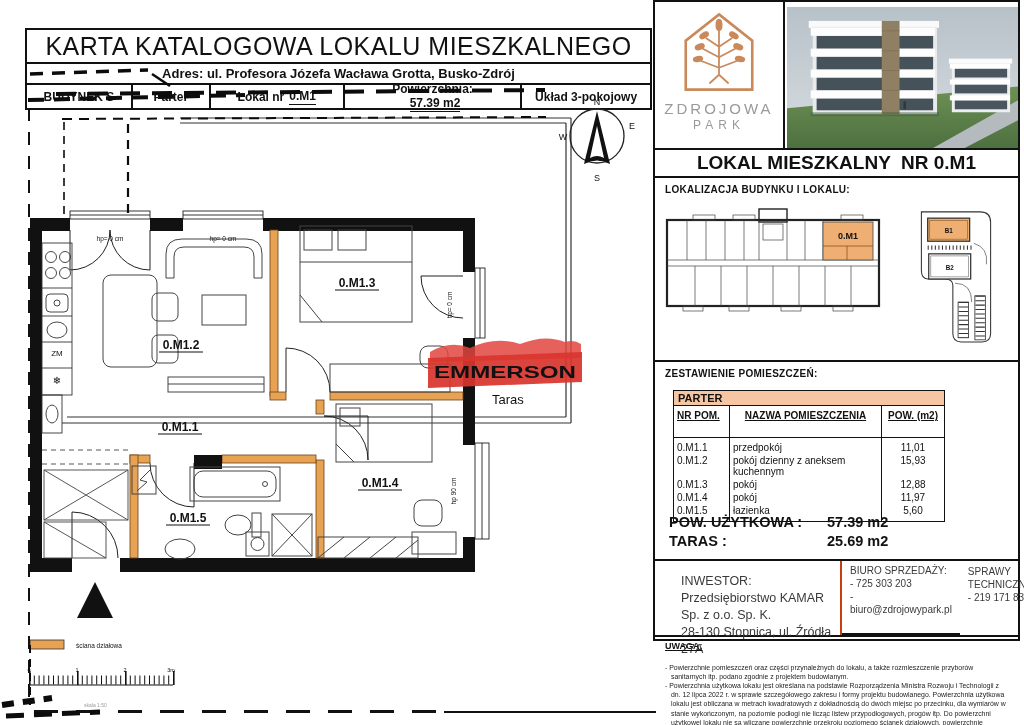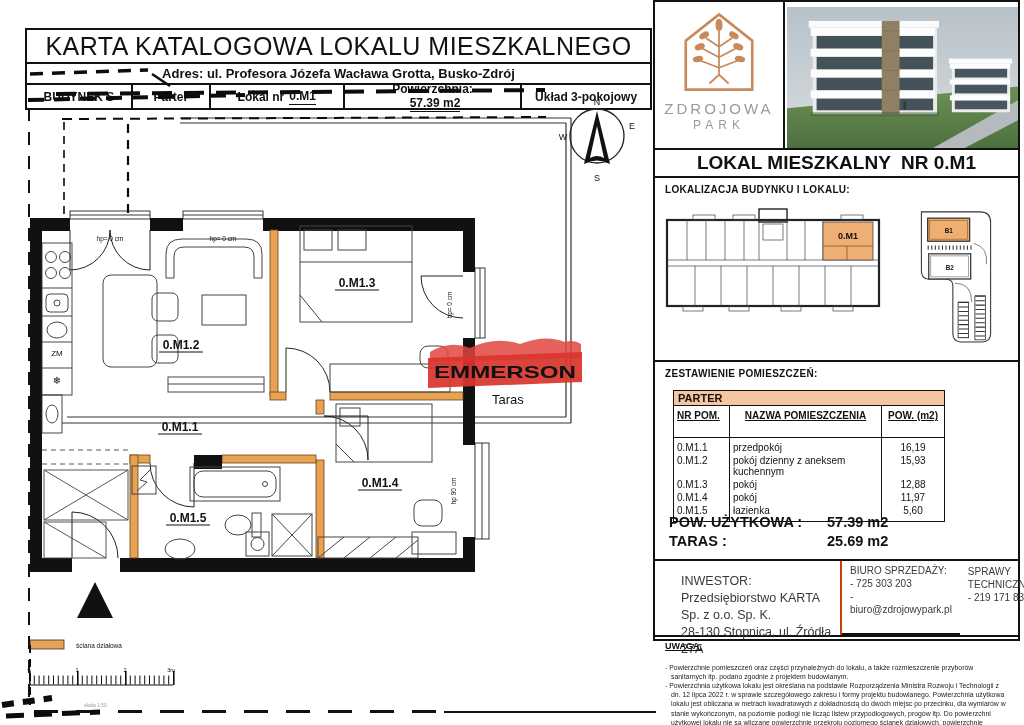--- a/index.html
+++ b/index.html
@@ -426,21 +426,21 @@
       <div class="sec-label">ZESTAWIENIE POMIESZCZEŃ:</div>
       <div class="room-table">
         <div class="banner">PARTER</div>
         <div class="tgrid">
           <div class="th c">NR POM.</div>
           <div class="th c mid">NAZWA POMIESZCZENIA</div>
           <div class="th right">POW. (m2)</div>
 
           <div class="td c tbody-pad">0.M1.1</div>
           <div class="td c tbody-pad">przedpokój</div>
-          <div class="td num tbody-pad">16,19</div>
+          <div class="td num tbody-pad">11,01</div>
 
           <div class="td c">0.M1.2</div>
           <div class="td c">pokój dzienny z aneksem kuchennym</div>
           <div class="td num">15,93</div>
 
           <div class="td c">0.M1.3</div>
           <div class="td c">pokój</div>
           <div class="td num">12,88</div>
 
           <div class="td c">0.M1.4</div>
@@ -460,21 +460,21 @@
         <div class="row">
             <span class="lab">TARAS :</span>
             <span>25.69 m2</span>
           </div>
       </div>
     </div>
 
     <div class="contact-section">
       <div class="investor">
         <div>INWESTOR:</div>
-        <div>Przedsiębiorstwo KARTA Sp. z o.o. Sp. K.</div>
+        <div>Przedsiębiorstwo KAMAR Sp. z o.o. Sp. K.</div>
         <div>28-130 Stopnica, ul. Źródła 27A</div>
       </div>
       <div class="contact-right">
         <div class="sales">
           <div>BIURO SPRZEDAŻY:</div>
           <div>- 725 303 203</div>
           <div>- biuro@zdrojowypark.pl</div>
         </div>
         <div class="tech">
           <div>SPRAWY TECHNICZNE:</div>

